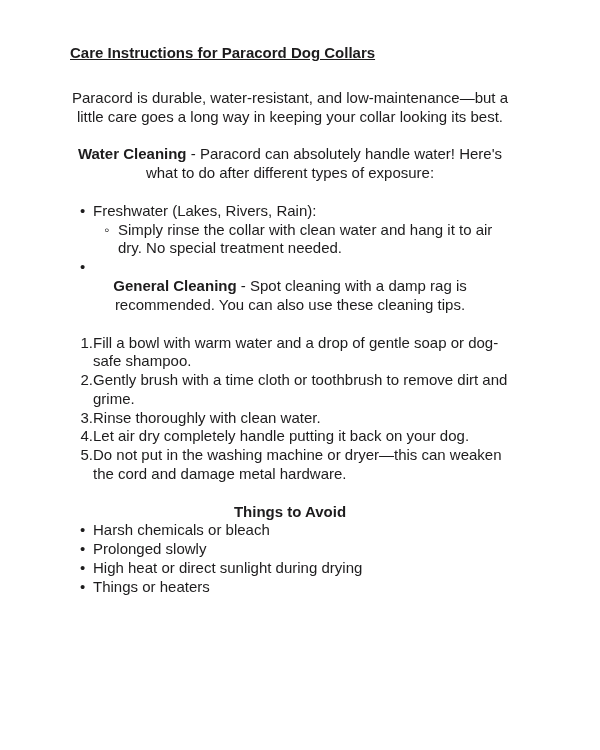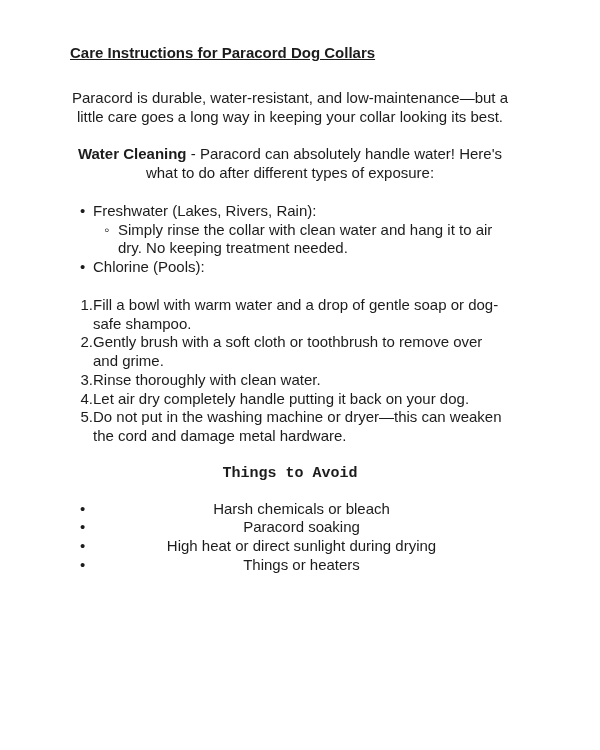--- a/index.html
+++ b/index.html
@@ -26,23 +26,22 @@
     font-weight: 700;
     text-decoration: underline;
     margin: 0 0 26px 0;
   }
   .para {
     margin: 0 0 19px 0;
     text-align: center;
   }
   .para strong { font-weight: 700; }
   .section-heading {
-    margin: 16px;
+    margin: 0;
     font-weight: 700;
-    font-family: Liberation Mono, monospace;
   }
   ul.bullets {
     list-style: none;
     margin: 0 0 19px 0;
     padding: 0 0 0 23px;
   }
   ul.bullets > li {
     position: relative;
   }
   ul.bullets > li::before {
@@ -77,57 +76,56 @@
   }
   ol.steps > li::before {
     content: counter(step) ".";
     position: absolute;
     right: 100%;
     top: 0;
     white-space: nowrap;
   }
   ul.avoid-list {
     margin-bottom: 12px;
-    text-align: center;
   }
 </style>
 </head>
 <body>
 
 <div class="page">
 
   <h1 class="doc-title">Care Instructions for Paracord Dog Collars</h1>
 
   <p class="para">Paracord is durable, water-resistant, and low-maintenance—but a little care goes a long way in keeping your collar looking its best.</p>
 
   <p class="para"><strong>Water Cleaning</strong><span> - Paracord can absolutely handle water! Here's what to do after different types of exposure:</span></p>
 
   <ul class="bullets">
     <li>
       <span>Freshwater (Lakes, Rivers, Rain):</span>
       <ul class="sub-bullets">
-        <li>Simply rinse the collar with clean water and hang it to air dry. No keeping treatment needed.</li>
+        <li>Simply rinse the collar with clean water and hang it to air dry. No special treatment needed.</li>
       </ul>
     </li>
     <li>
-      <span>Chlorine (Pools):</span>
     </li>
   </ul>
 
+  <p class="para"><strong>General Cleaning</strong><span> - Spot cleaning with a damp rag is recommended. You can also use these cleaning tips.</span></p>
 
   <ol class="steps">
     <li>Fill a bowl with warm water and a drop of gentle soap or dog-safe shampoo.</li>
-    <li>Gently brush with a soft cloth or toothbrush to remove over and grime.</li>
+    <li>Gently brush with a time cloth or toothbrush to remove dirt and grime.</li>
     <li>Rinse thoroughly with clean water.</li>
     <li>Let air dry completely handle putting it back on your dog.</li>
     <li>Do not put in the washing machine or dryer—this can weaken the cord and damage metal hardware.</li>
   </ol>
 
   <p class="para section-heading">Things to Avoid</p>
 
   <ul class="bullets avoid-list">
     <li>Harsh chemicals or bleach</li>
-    <li>Paracord soaking</li>
+    <li>Prolonged slowly</li>
     <li>High heat or direct sunlight during drying</li>
     <li>Things or heaters</li>
   </ul>
 
 </div>
 
 </body></html>

